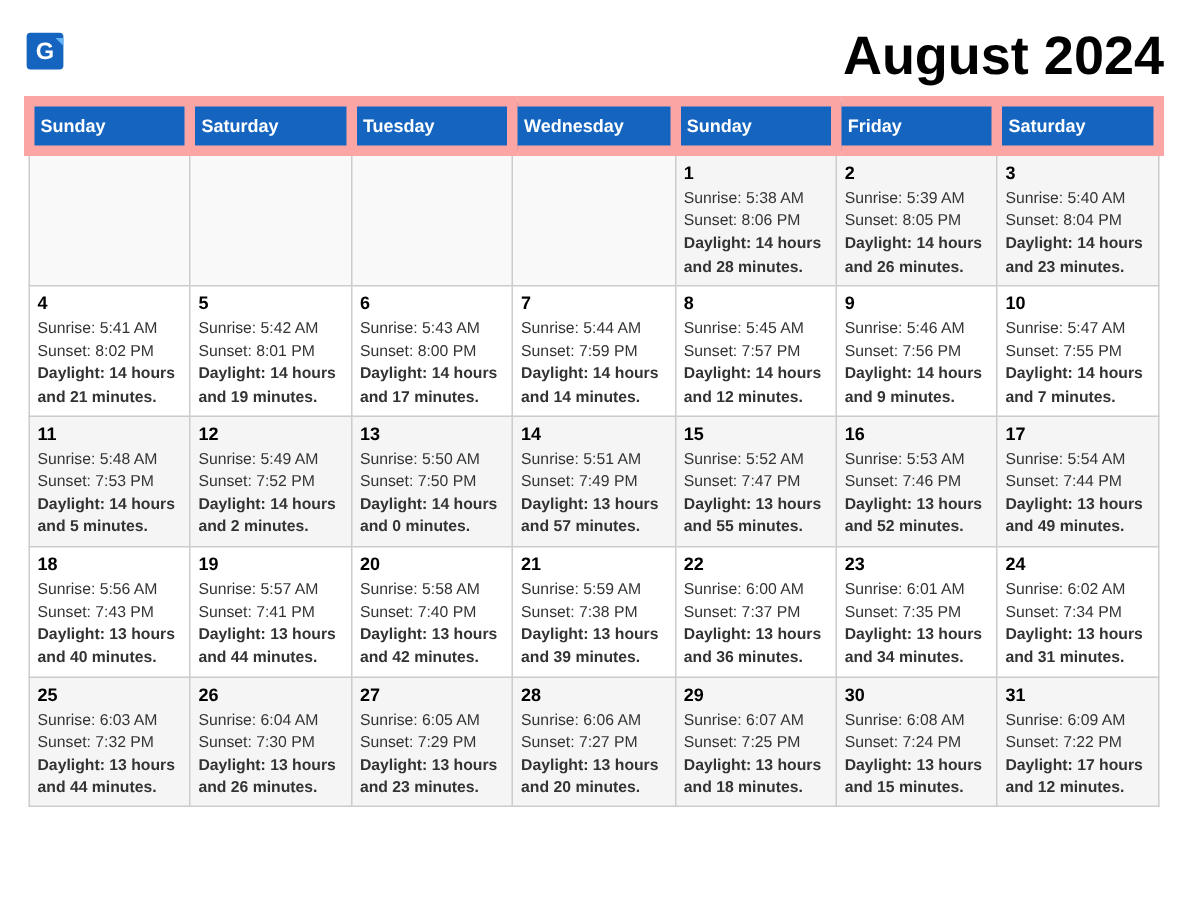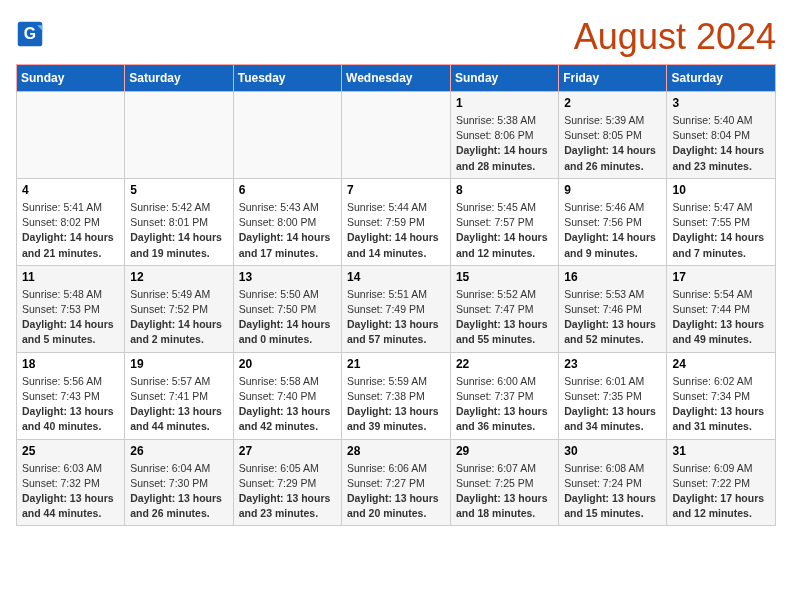--- a/index.html
+++ b/index.html
@@ -30,41 +30,41 @@
     .logo-text .blue { color: #1565c0; }
     .logo-icon {
       width: 28px;
       height: 28px;
       margin-right: 2px;
       position: relative;
     }
     .title-section { text-align: right; }
     .month-year {
       font-size: 36px;
-      font-weight: normal;
-      color: #c2410c;
+      font-weight: bold;
+      color: #000000;
     }
     .location {
       font-size: 14px;
       color: #555;
       margin-top: 2px;
     }
     table {
       width: 100%;
       border-collapse: collapse;
       font-size: 11px;
     }
     thead th {
       background: #1565c0;
       color: #fff;
       padding: 6px 4px;
       text-align: left;
       font-size: 12px;
       font-weight: bold;
-      border: 1px solid #fca5a5;
+      border: 7px solid #fca5a5;
     }
     tbody td {
       border: 1px solid #ccc;
       vertical-align: top;
       padding: 4px 5px;
       width: 110px;
       min-height: 80px;
       background: #fff;
     }
     tbody tr:nth-child(odd) td {

